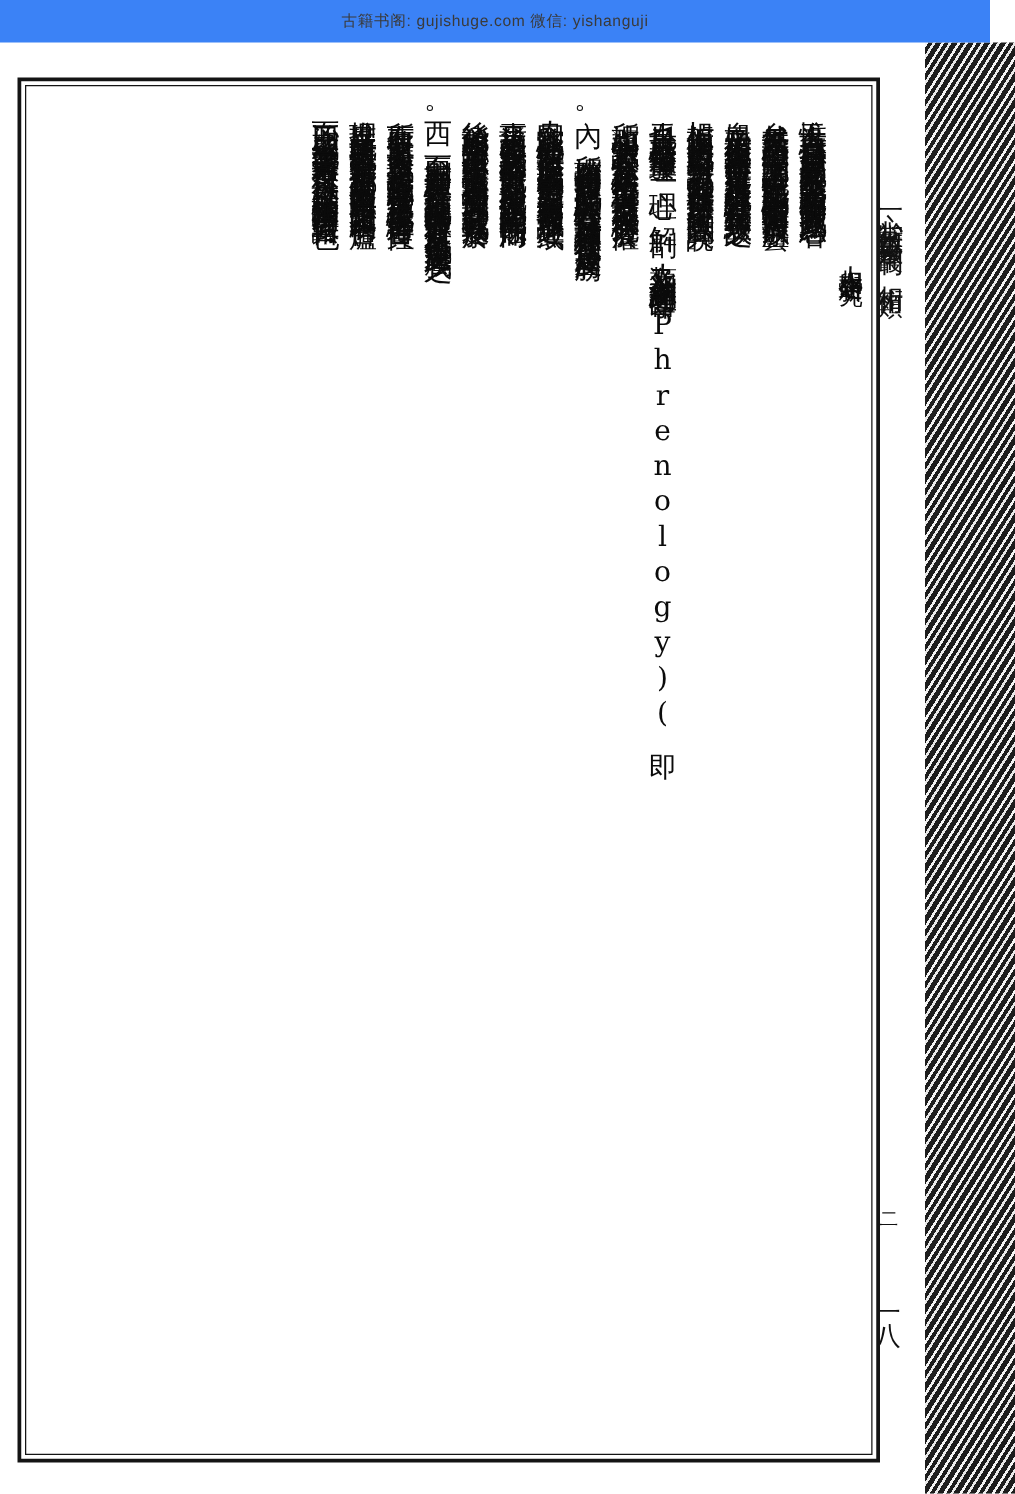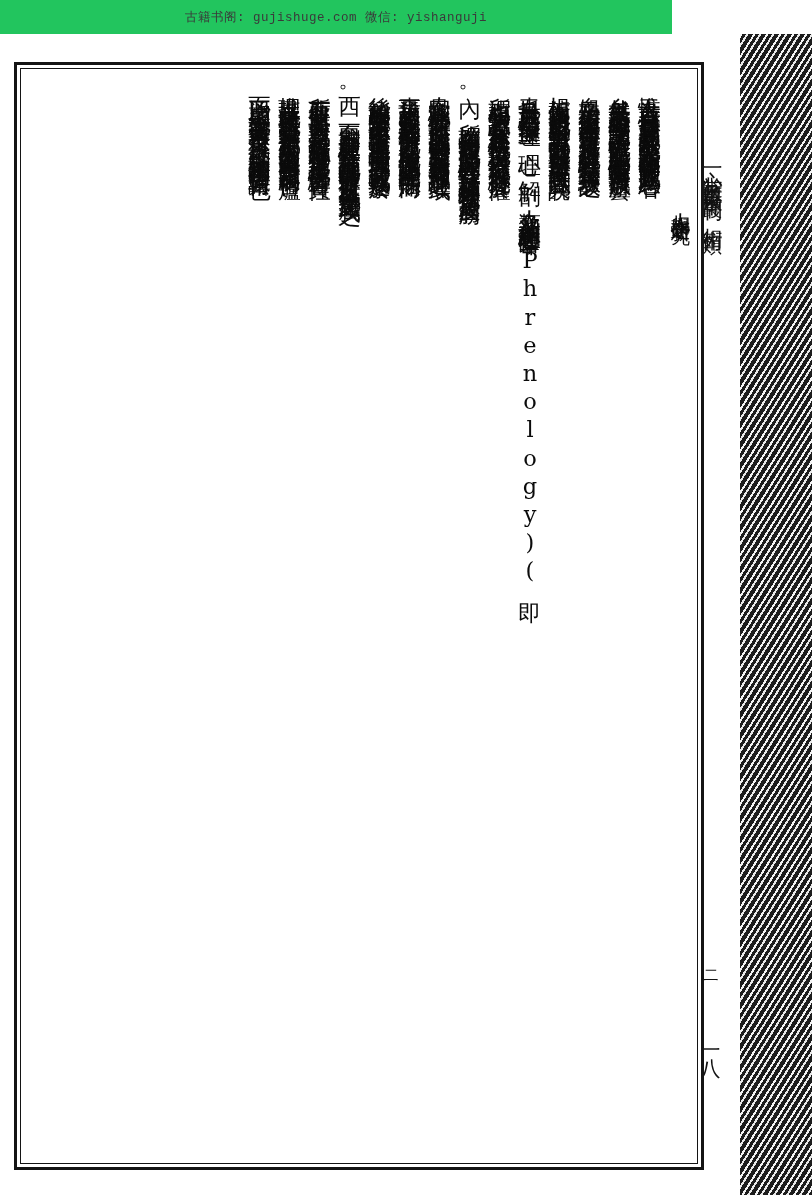--- a/index.html
+++ b/index.html
@@ -13,30 +13,30 @@
     overflow: hidden;
     font-family: "DejaVu Serif", "Liberation Serif", serif;
     position: relative;
   }
 
   
   .watermark {
     position: absolute;
     top: 0;
     left: 0;
-    width: 672px;
+    width: 792px;
     height: 34px;
     display: flex;
     align-items: center;
     justify-content: center;
     font-size: 12.5px;
     color: #3a3a3a;
     letter-spacing: 0.5px;
-    font-family: Liberation Mono, monospace;
-    background: #22c55e;
+    font-family: Liberation Sans, sans-serif;
+    background: #3b82f6;
     z-index: 30;
   }
   .watermark span { white-space: pre; }
 
   
   .page {
     position: absolute;
     top: 34px;
     left: 0;
     width: 812px;

